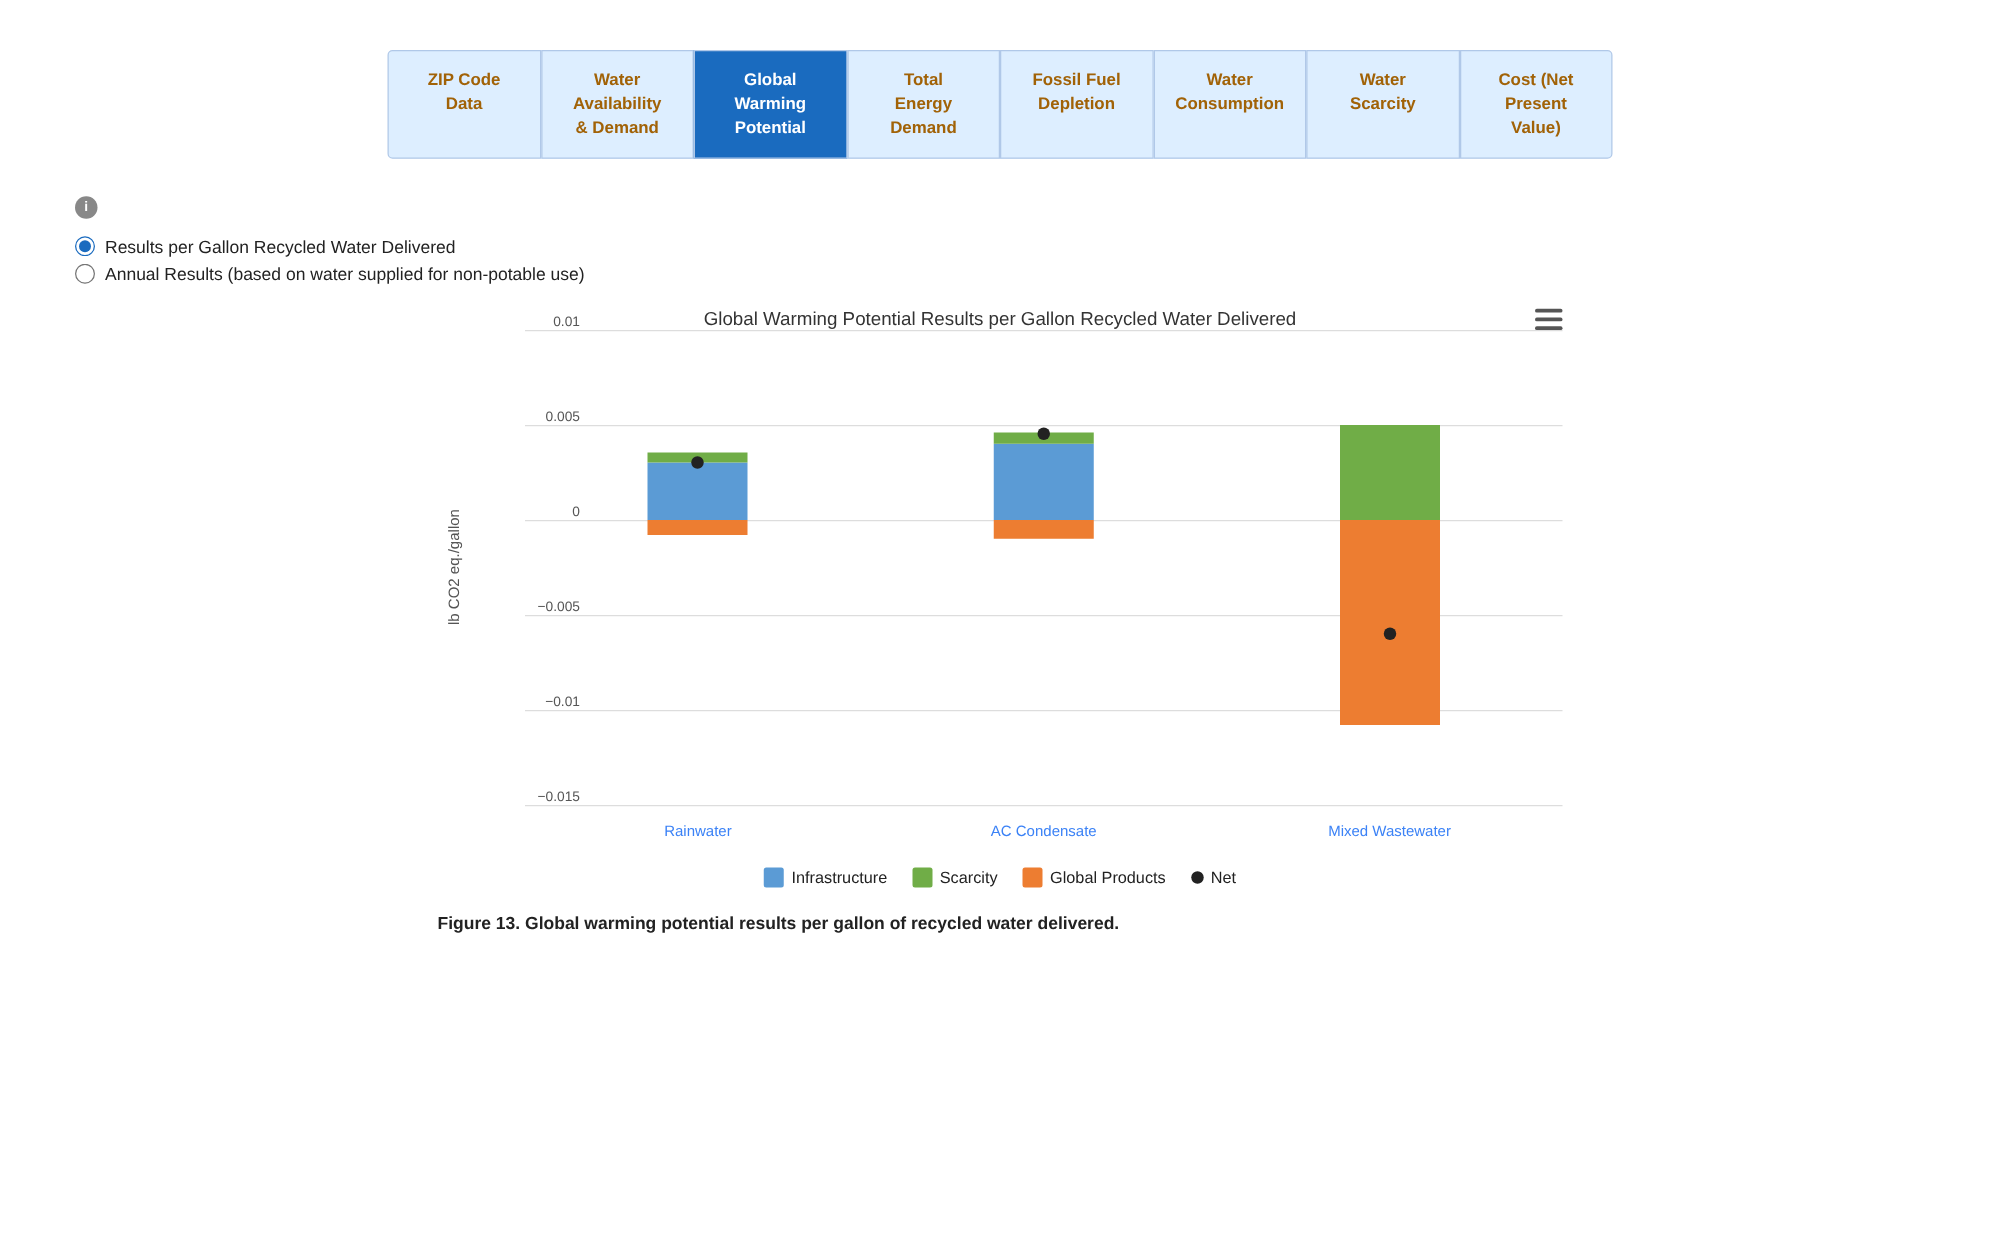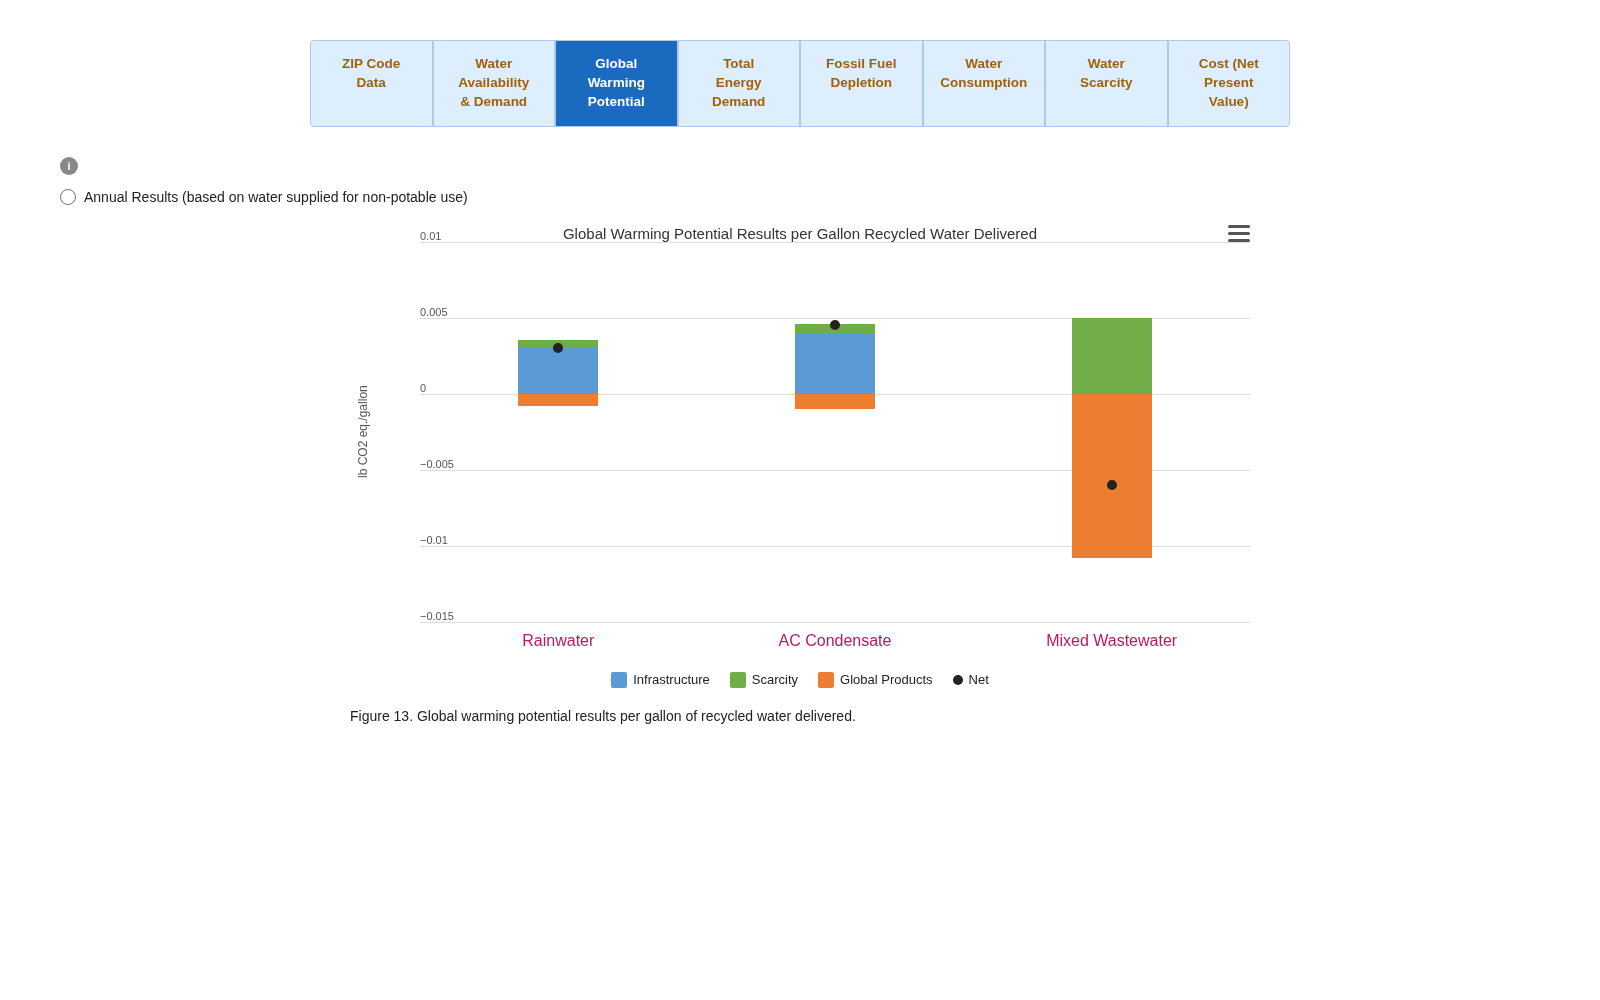--- a/index.html
+++ b/index.html
@@ -142,21 +142,21 @@
       display: flex;
       align-items: center;
     }
     .grid-label {
       position: absolute;
       left: 0;
       font-size: 11px;
       color: #555;
       transform: translateY(-50%);
       width: 44px;
-      text-align: left;
+      text-align: right;
     }
 
     
     .bars-container {
       position: absolute;
       left: 50px;
       right: 0;
       top: 0;
       bottom: 0;
       display: flex;
@@ -166,22 +166,22 @@
     .bar-group {
       display: flex;
       flex-direction: column;
       align-items: center;
       gap: 2px;
       position: relative;
     }
     .bar-group-label {
       position: absolute;
       bottom: -28px;
-      font-size: 16px;
-      color: #be185d;
+      font-size: 12px;
+      color: #3b82f6;
       white-space: nowrap;
     }
 
     
     .legend {
       display: flex;
       align-items: center;
       justify-content: center;
       gap: 20px;
       margin-top: 50px;
@@ -207,21 +207,21 @@
 
     
     .figure-caption {
       font-size: 14px;
       margin-top: 20px;
       max-width: 900px;
       margin-left: auto;
       margin-right: auto;
     }
     .figure-caption strong {
-      font-weight: 400;
+      font-weight: 700;
     }
   </style>
 </head>
 <body>
 
 <div class="nav-tabs">
 
 <div class="nav-tab">ZIP Code<br>Data</div>
     <div class="nav-tab">Water<br>Availability<br>&amp; Demand</div>
     <div class="nav-tab active">Global<br>Warming<br>Potential</div>
@@ -231,20 +231,24 @@
     <div class="nav-tab">Water<br>Scarcity</div>
     <div class="nav-tab">Cost (Net<br>Present<br>Value)</div>
   </div>
 
 <div class="section-title">
   <span class="info-icon">i</span>
 </div>
 
 <div class="radio-group">
 
+<label class="radio-option">
+      <input type="radio" name="result-type" checked="" style="">
+      <span>Results per Gallon Recycled Water Delivered</span>
+    </label>
     <label class="radio-option">
       <input type="radio" name="result-type" style="">
       <span>Annual Results (based on water supplied for non-potable use)</span>
     </label>
   </div>
 
 <div class="chart-wrapper">
   <div class="chart-title-row">
     <div class="chart-title">Global Warming Potential Results per Gallon Recycled Water Delivered</div>
     <div class="hamburger-icon">

